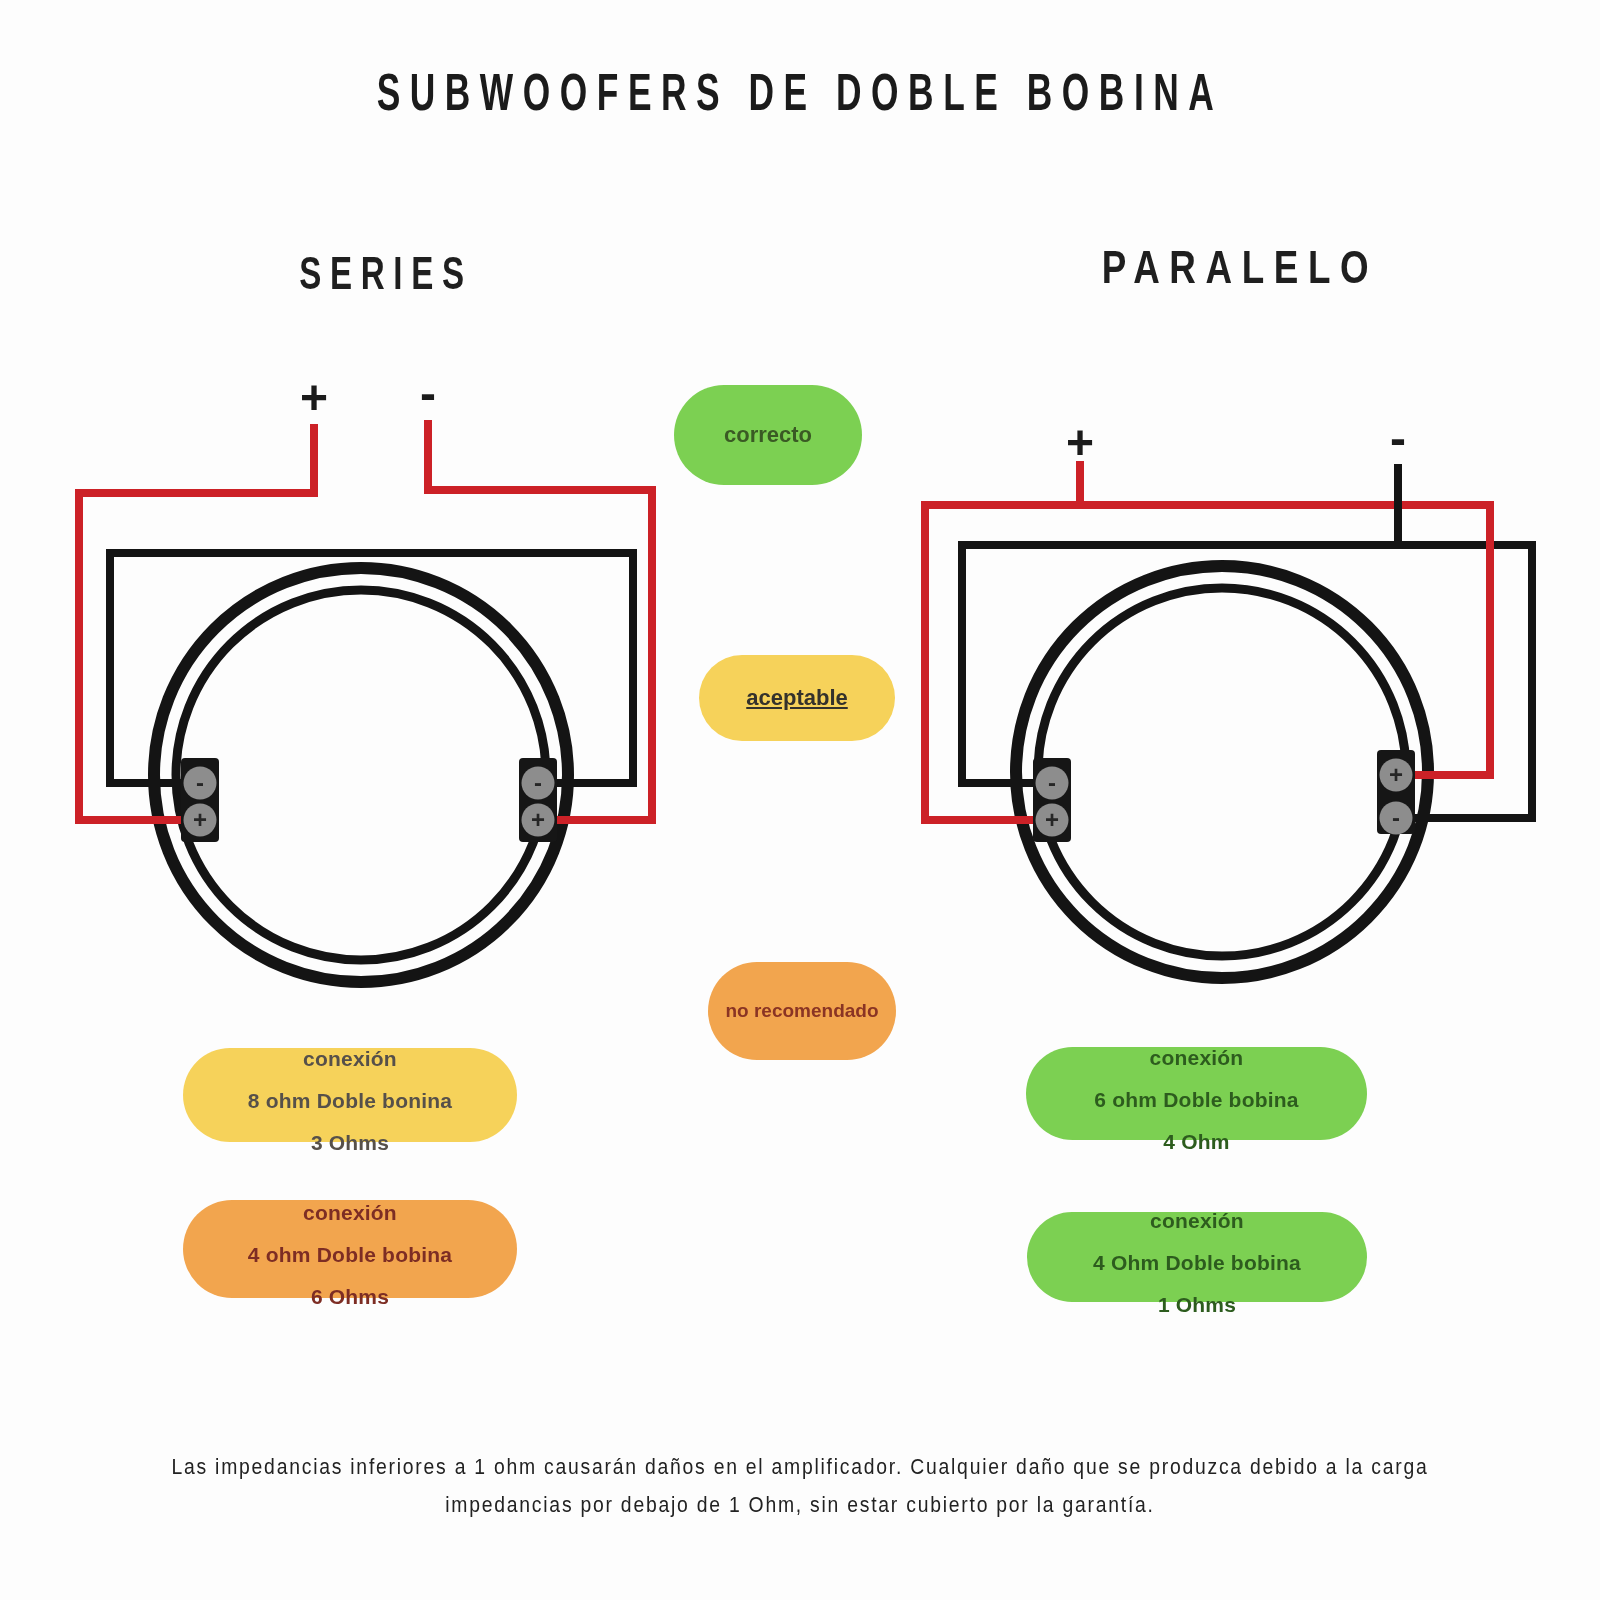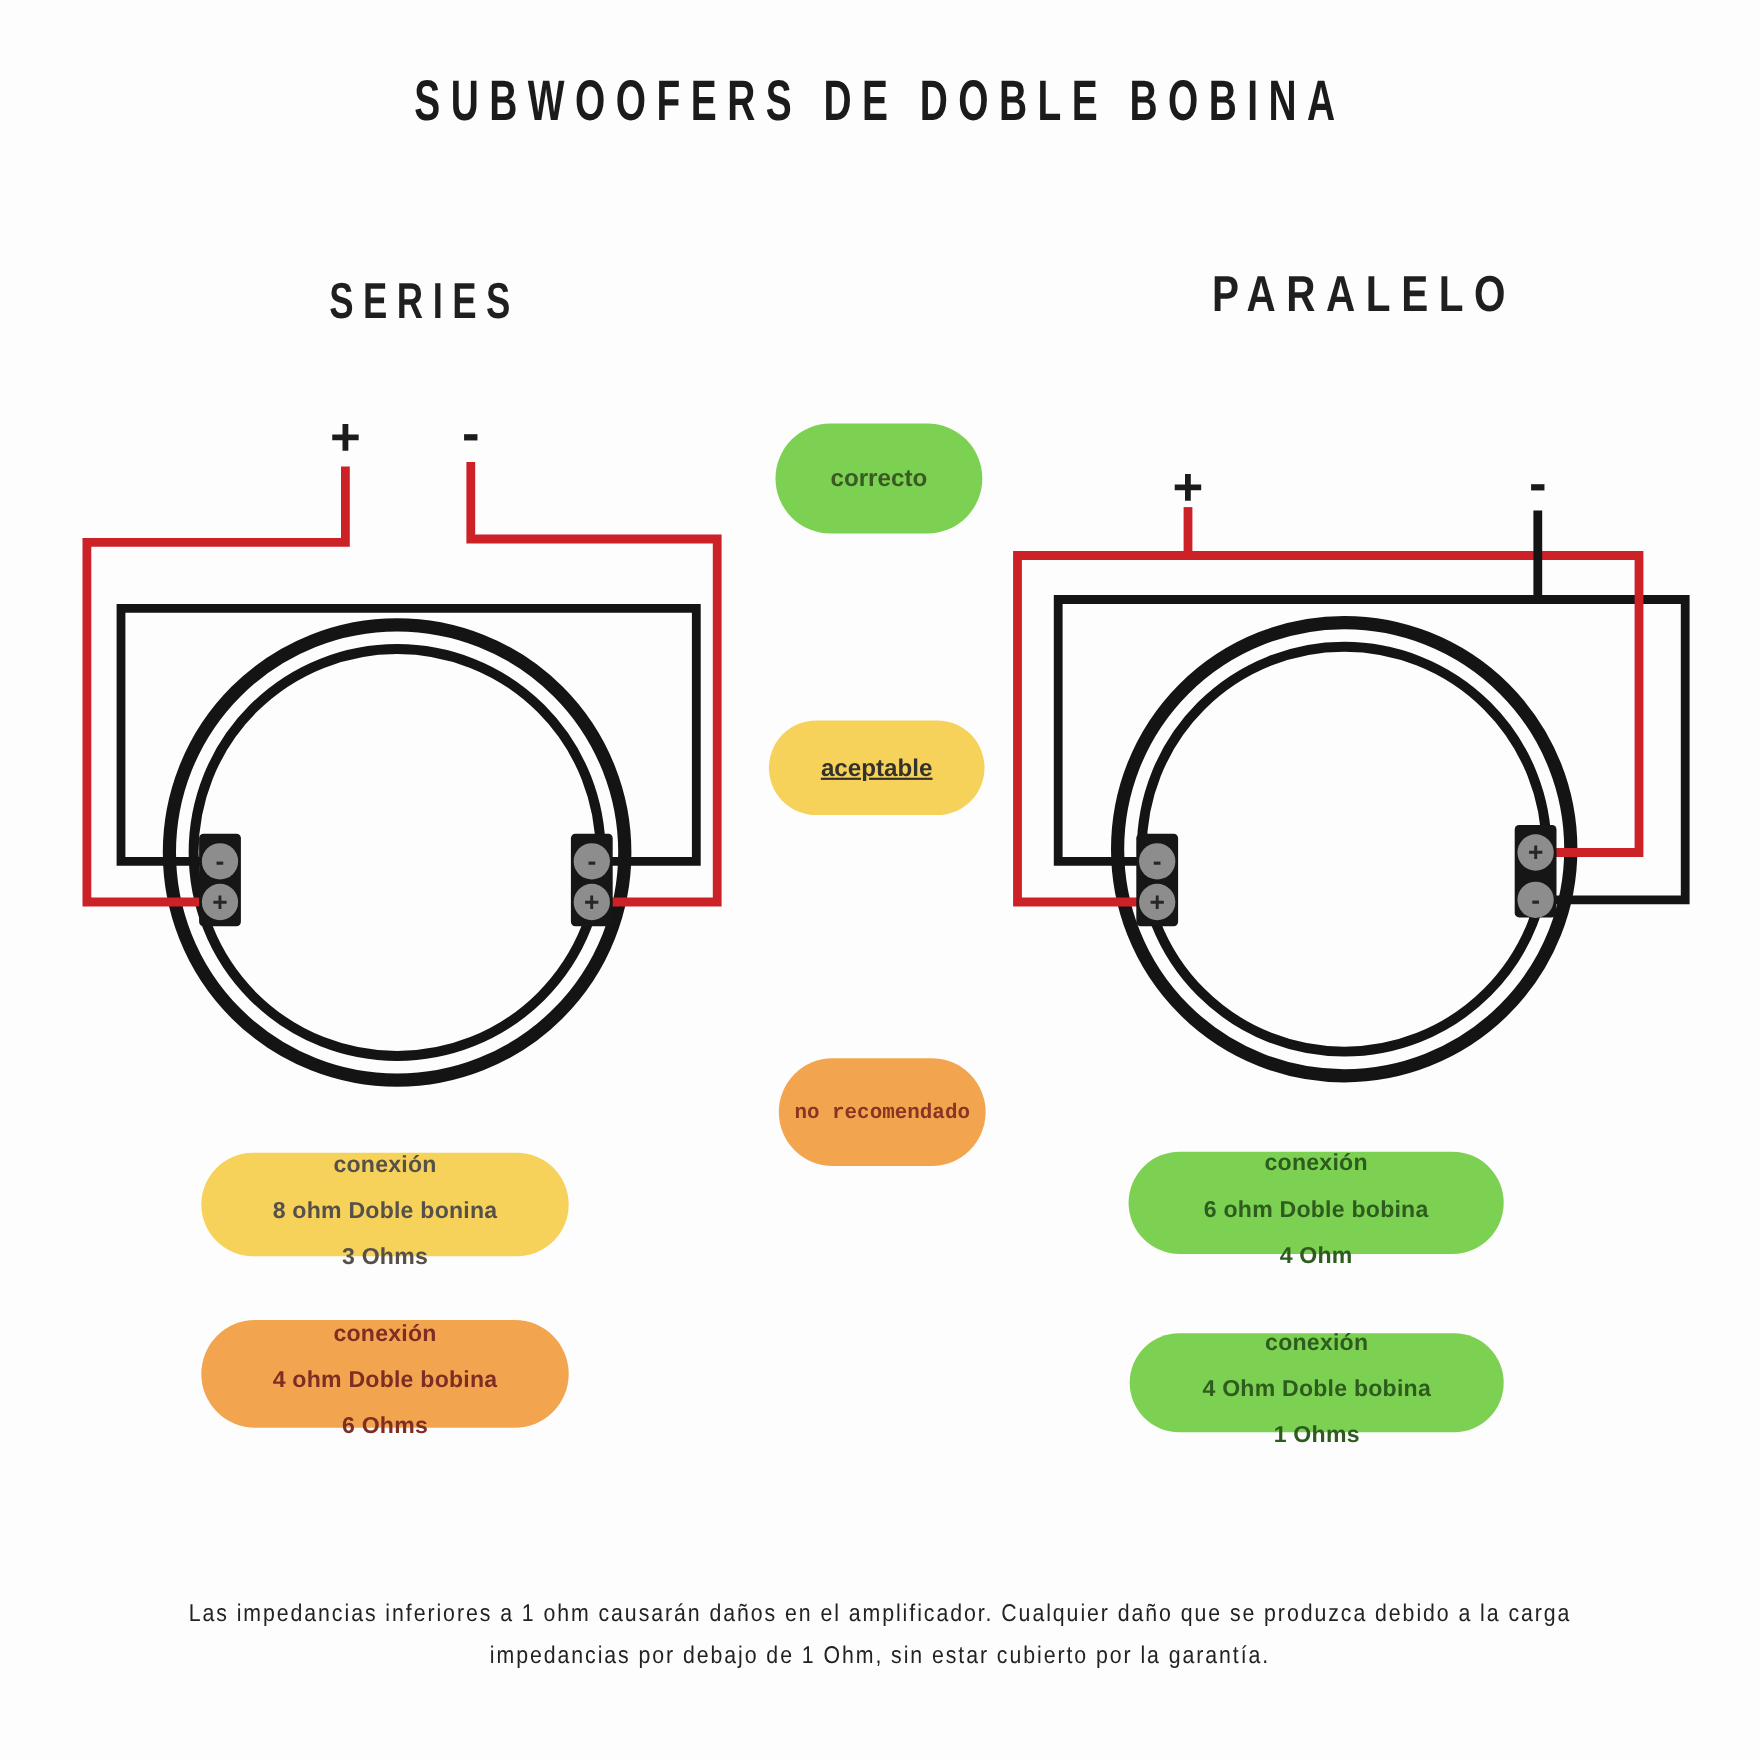--- a/index.html
+++ b/index.html
@@ -23,23 +23,23 @@
   
   .pill{
     display:flex;align-items:center;justify-content:center;text-align:center;
     font-weight:700;border-radius:999px;
   }
   .pill .lines{width:100%;}
   .pill .ln{display:block;line-height:30px;letter-spacing:0.2px;margin-top:12px;}
   .pill-yellow{background:var(--yellow);color:var(--yellow-text);}
   .pill-orange{background:var(--orange);color:var(--orange-text);}
   .pill-green{background:var(--green);color:var(--green-text);}
-  .legend-correct{left:705px;top:385px;width:188px;height:100px;font-size:22px;color:var(--correct-text);}
+  .legend-correct{left:674px;top:385px;width:188px;height:100px;font-size:22px;color:var(--correct-text);}
   .legend-acceptable{left:699px;top:655px;width:196px;height:86px;font-size:22px;color:var(--acceptable-text);text-decoration:underline;}
-  .legend-notrec{left:708px;top:962px;width:188px;height:98px;font-size:19px;color:var(--notrec-text);font-family:Liberation Mono, monospace;}
+  .legend-notrec{left:708px;top:962px;width:188px;height:98px;font-size:19px;color:var(--notrec-text);}
   .conn-s1{left:183px;top:1048px;width:334px;height:94px;font-size:21px;}
   .conn-s2{left:183px;top:1200px;width:334px;height:98px;font-size:21px;}
   .conn-p1{left:1026px;top:1047px;width:341px;height:93px;font-size:21px;}
   .conn-p2{left:1027px;top:1212px;width:340px;height:90px;font-size:21px;}
   
   .footer{
     top:1448px;left:0;right:0;text-align:center;color:#222;
     font-size:22px;font-weight:500;letter-spacing:2px;line-height:38px;
     transform:scaleX(0.88);transform-origin:50% 50%;
   }

